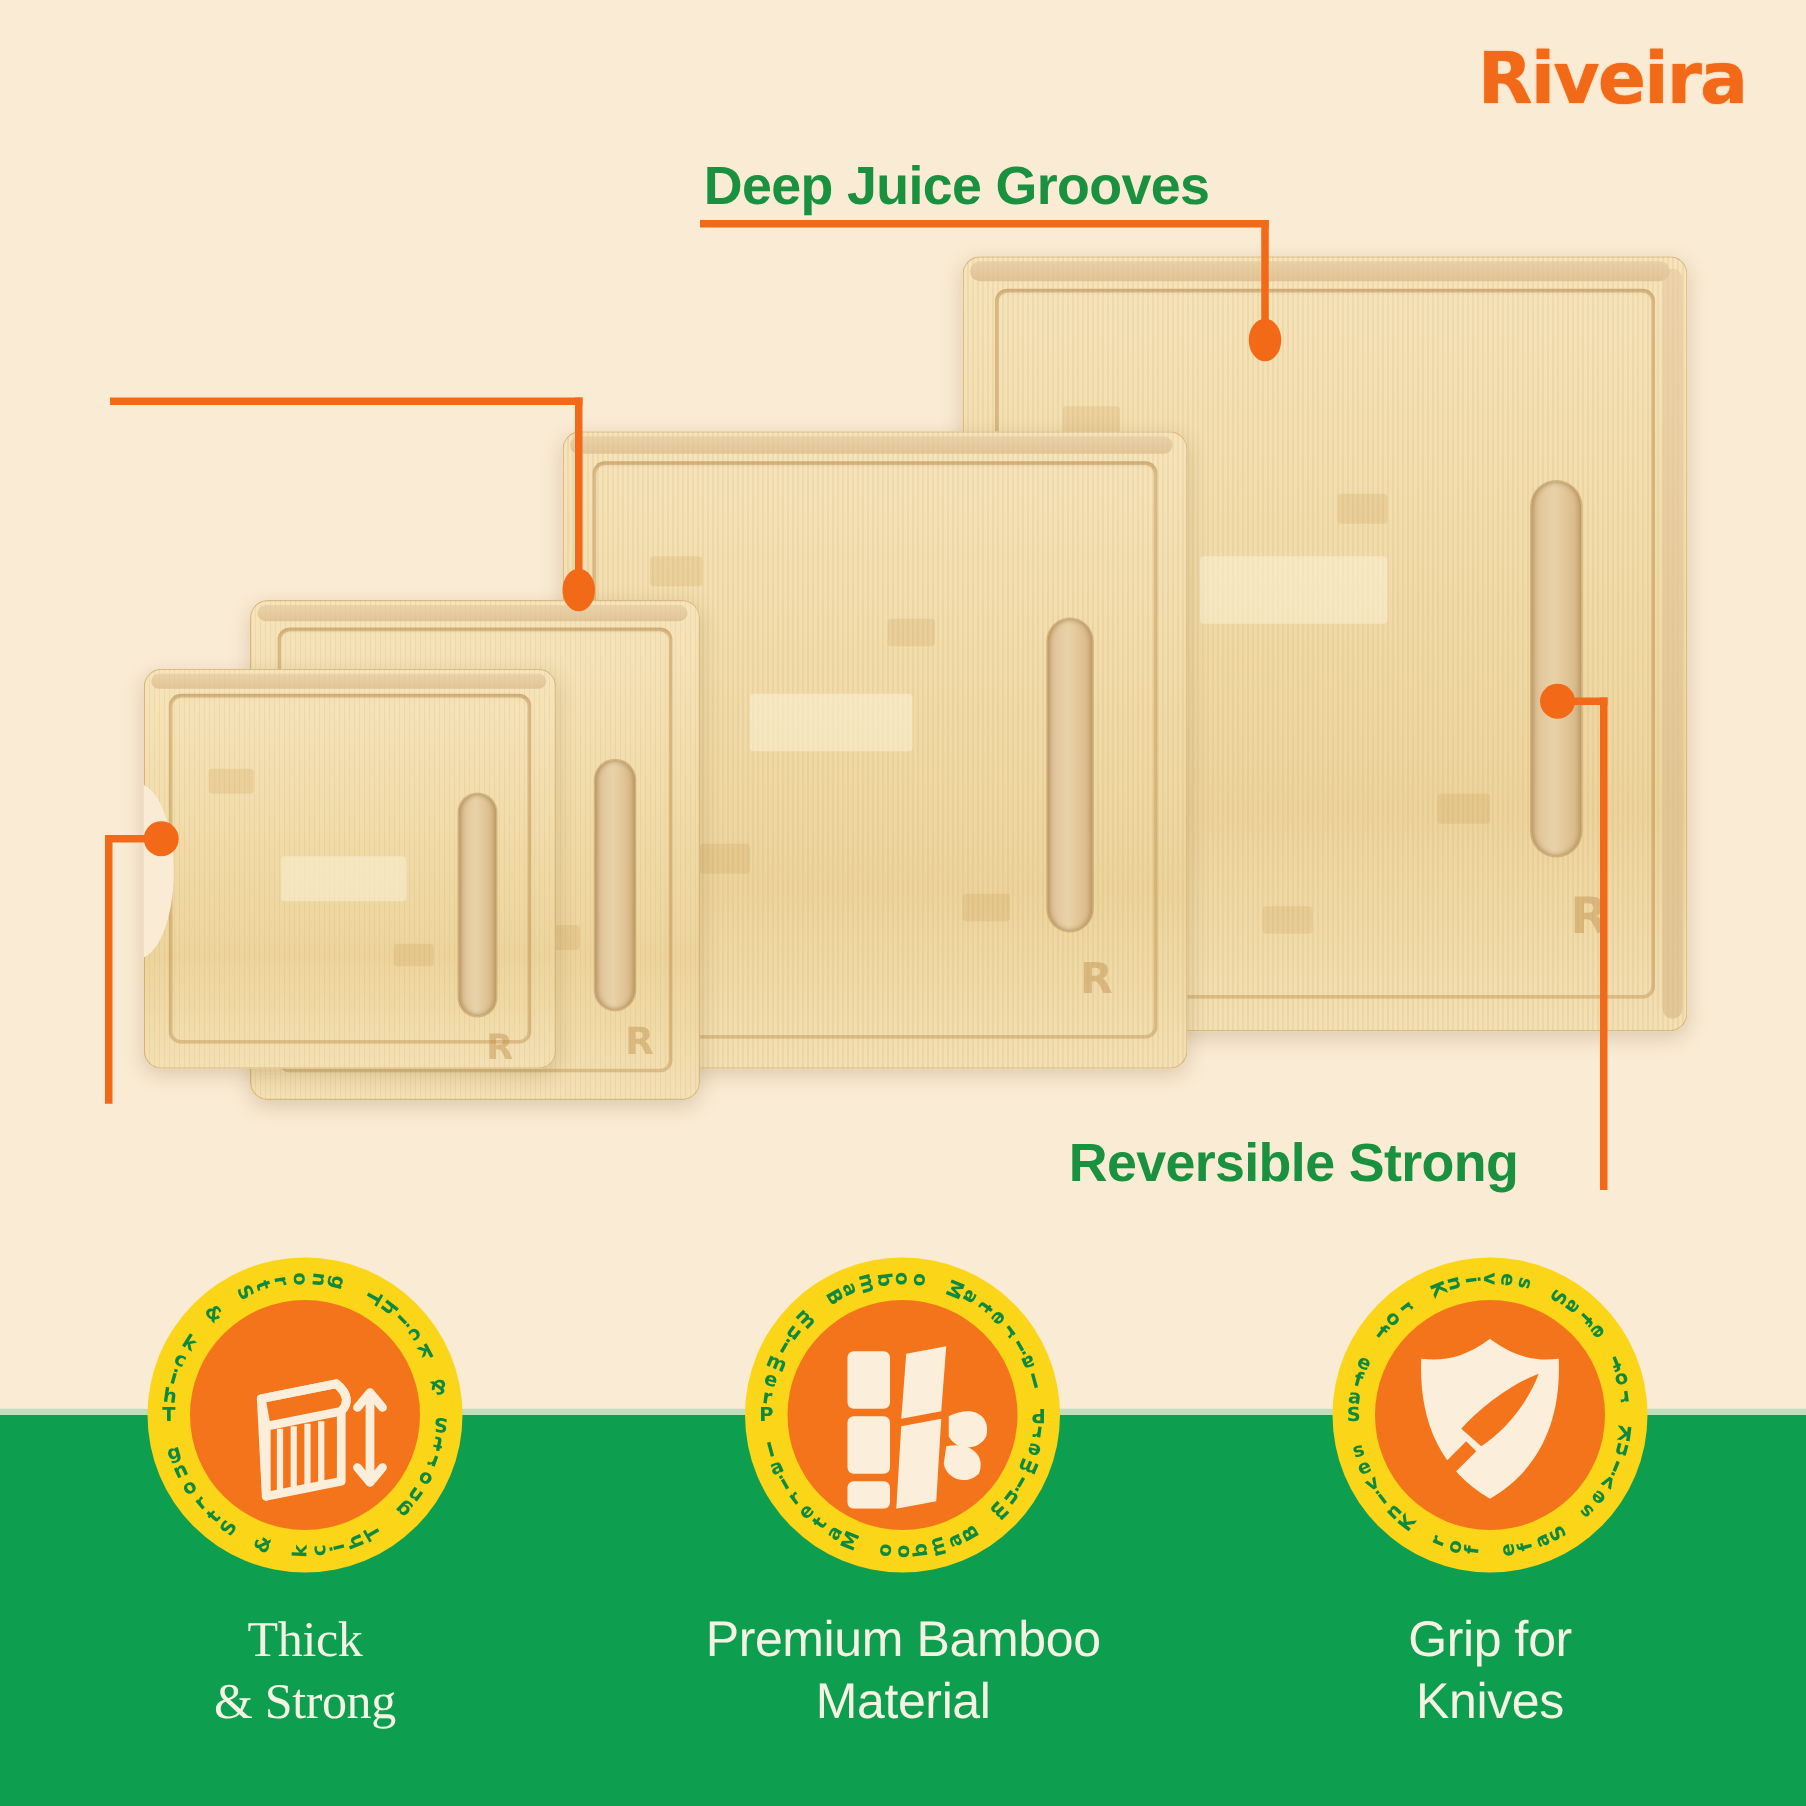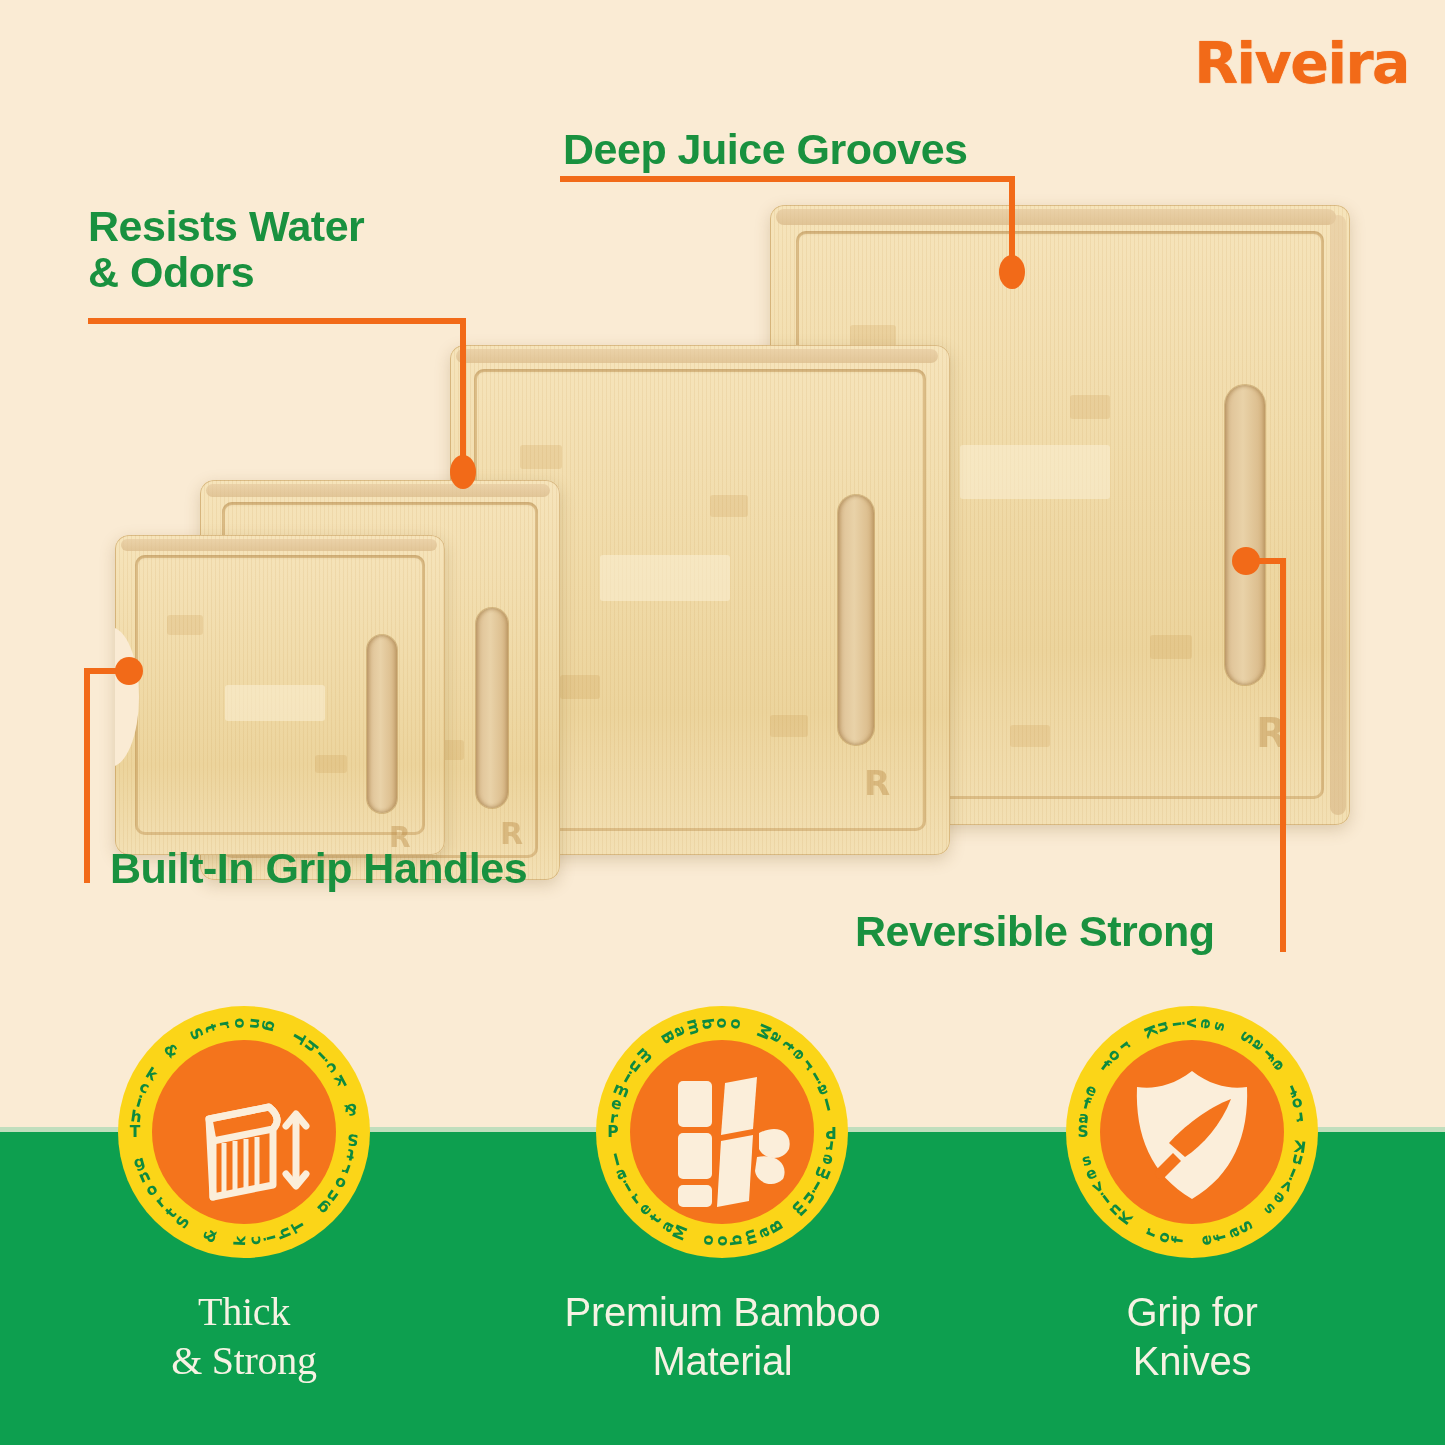--- a/index.html
+++ b/index.html
@@ -5,21 +5,21 @@
   html,body{margin:0;padding:0;}
   body{
     width:1445px;height:1445px;overflow:hidden;
     font-family:"Liberation Sans","DejaVu Sans",sans-serif;
     background:#faebd4;
   }
   #stage{position:relative;width:1445px;height:1445px;overflow:hidden;background:#faebd4;}
 
   
   .brand{
-    position:absolute;right:36px;top:30px;
+    position:absolute;right:48px;top:30px;
     font-size:57px;font-weight:bold;letter-spacing:-1.5px;
     color:#f26a18;font-family:"DejaVu Sans",sans-serif;
     text-shadow:0 0 1px #f26a18;
   }
 
   
   .boards{position:absolute;left:0;top:150px;width:1445px;height:860px;}
   .board{position:absolute;border-radius:14px;overflow:hidden;
     background:
       repeating-linear-gradient(90deg, rgba(198,150,78,.13) 0 1px, rgba(0,0,0,0) 1px 4px),
@@ -135,27 +135,24 @@
 
       <div class="notch" style="left:-34px;top:92px;width:58px;height:140px;"></div>
     </div>
   </div>
 
   <div class="co-label" style="left:563px;top:126px;">Deep Juice Grooves</div>
   <div class="ln h" style="left:560px;top:176px;width:455px;"></div>
   <div class="ln v" style="left:1009px;top:176px;height:86px;"></div>
   <div class="dot oval" style="left:999px;top:255px;"></div>
 
-  <div class="co-label" style="left:88px;top:203px;">Resists Water
-&amp; Odors</div>
   <div class="ln h" style="left:88px;top:318px;width:378px;"></div>
   <div class="ln v" style="left:460px;top:318px;height:148px;"></div>
   <div class="dot oval" style="left:450px;top:455px;"></div>
 
-  <div class="co-label" style="left:110px;top:845px;">Built-In Grip Handles</div>
   <div class="ln v" style="left:84px;top:668px;height:215px;"></div>
   <div class="ln h" style="left:84px;top:668px;width:50px;"></div>
   <div class="dot" style="left:115px;top:657px;"></div>
 
   <div class="co-label" style="left:855px;top:908px;">Reversible Strong</div>
   <div class="dot" style="left:1232px;top:547px;"></div>
   <div class="ln h" style="left:1252px;top:558px;width:34px;"></div>
   <div class="ln v" style="left:1280px;top:558px;height:394px;"></div>
 
   <div class="hair"></div>

